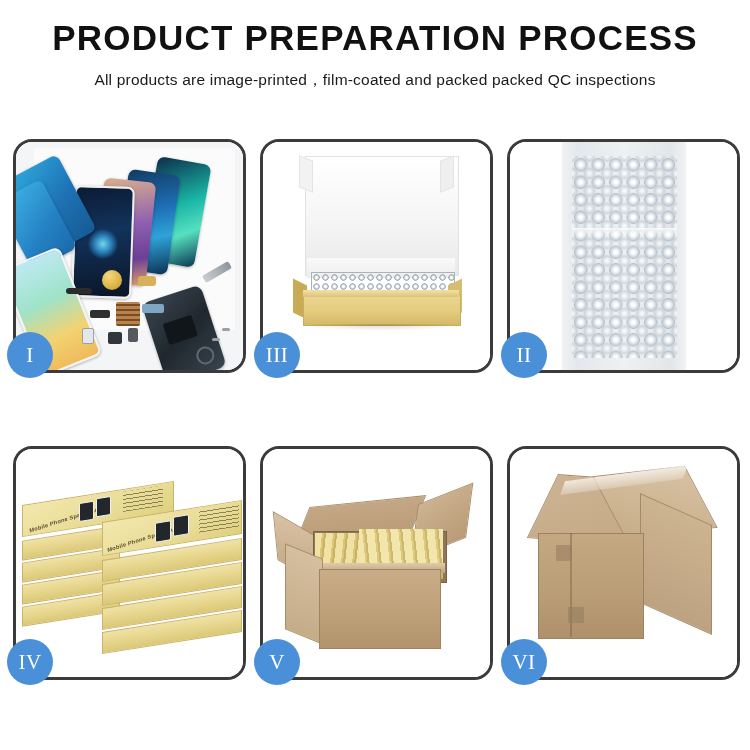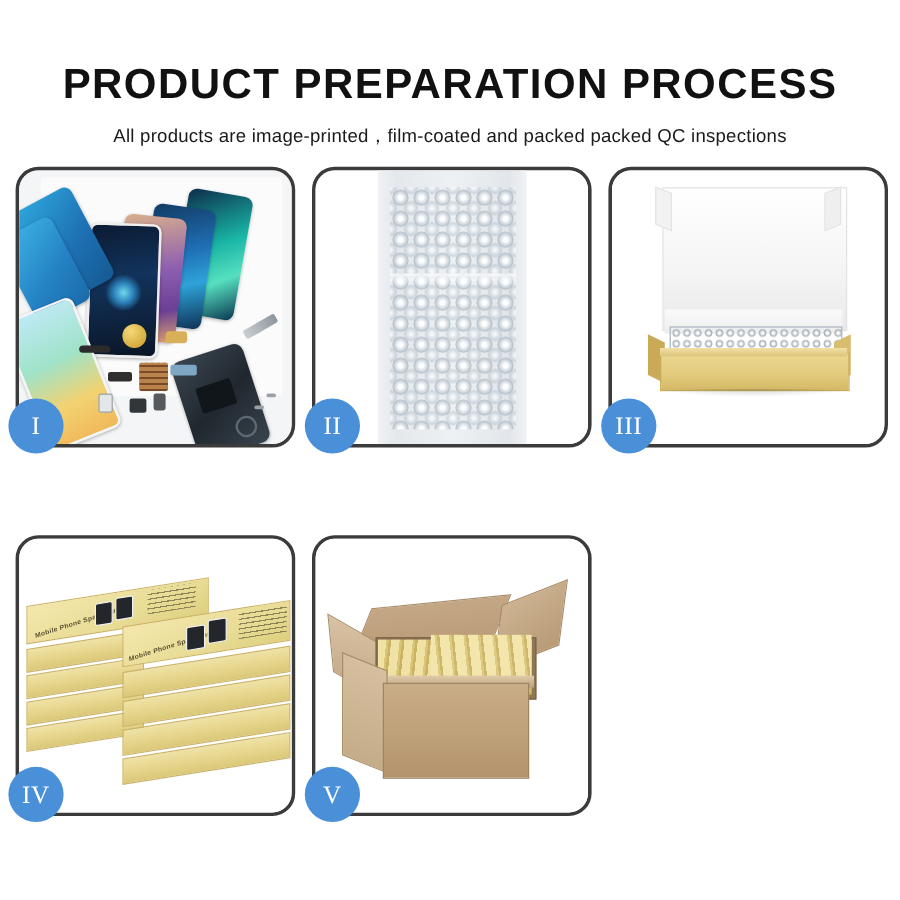--- a/index.html
+++ b/index.html
@@ -9,21 +9,21 @@
   }
   body {
     width: 750px;
     height: 750px;
     font-family: "Liberation Sans", sans-serif;
     position: relative;
     overflow: hidden;
   }
 
   
-  .header { text-align: center; padding-top: 52px; }
+  .header { text-align: center; padding-top: 19px; }
   .title {
     font-size: 35px;
     font-weight: bold;
     letter-spacing: 1.2px;
     color: #111111;
     line-height: 1.1;
     white-space: nowrap;
   }
   .subtitle {
     margin-top: 12px;
@@ -405,47 +405,47 @@
       <div class="part flex-e"></div>
       <div class="part flex-f"></div>
       <div class="part scr-a"></div>
       <div class="part scr-b"></div>
       <div class="part tool"></div>
     </div>
     <div class="badge">I</div>
   </div>
 
   <div class="panel">
-    <div class="panel-inner p2">
-      <div class="bw-sheet">
-        <div class="bw-bubbles"></div>
-        <div class="bw-bubbles2"></div>
-        <div class="bw-gloss"></div>
-      </div>
-    </div>
-    <div class="badge">II</div>
-  </div>
-
-  <div class="panel">
     <div class="panel-inner p3">
       <div class="m-lid"></div>
       <div class="m-lid-l"></div>
       <div class="m-lid-r"></div>
       <div class="m-foam"></div>
       <div class="m-contents"></div>
       <div class="m-side-l"></div>
       <div class="m-side-r"></div>
       <div class="m-front"></div>
       <div class="m-rim"></div>
       <div class="m-shadow"></div>
     </div>
     <div class="badge">III</div>
   </div>
 
   <div class="panel">
+    <div class="panel-inner p2">
+      <div class="bw-sheet">
+        <div class="bw-bubbles"></div>
+        <div class="bw-bubbles2"></div>
+        <div class="bw-gloss"></div>
+      </div>
+    </div>
+    <div class="badge">II</div>
+  </div>
+
+  <div class="panel">
     <div class="panel-inner p4">
       <div class="stack">
 
         <div class="sbox" style="left:6px;top:150px;width:96px;height:18px;transform:skewY(-9deg);"></div>
         <div class="sbox" style="left:6px;top:128px;width:96px;height:18px;transform:skewY(-9deg);"></div>
         <div class="sbox" style="left:6px;top:106px;width:96px;height:18px;transform:skewY(-9deg);"></div>
         <div class="sbox" style="left:6px;top:84px;width:96px;height:18px;transform:skewY(-9deg);"></div>
 
         <div class="sbox" style="left:6px;top:44px;width:150px;height:30px;transform:skewY(-9deg);">
           <div class="lid"></div>
@@ -481,14 +481,27 @@
       <div class="c-inner"></div>
       <div class="c-goods"></div>
       <div class="c-goods2"></div>
       <div class="c-rim"></div>
       <div class="c-side"></div>
       <div class="c-front"></div>
     </div>
     <div class="badge">V</div>
   </div>
 
+  <div class="panel">
+    <div class="panel-inner p6">
+      <div class="s-top"></div>
+      <div class="s-top2"></div>
+      <div class="s-tape"></div>
+      <div class="s-right"></div>
+      <div class="s-front"></div>
+      <div class="s-seam"></div>
+      <div class="s-lab1"></div>
+      <div class="s-lab2"></div>
+    </div>
+    <div class="badge">VI</div>
+  </div>
 
 </div>
 
 </body></html>

